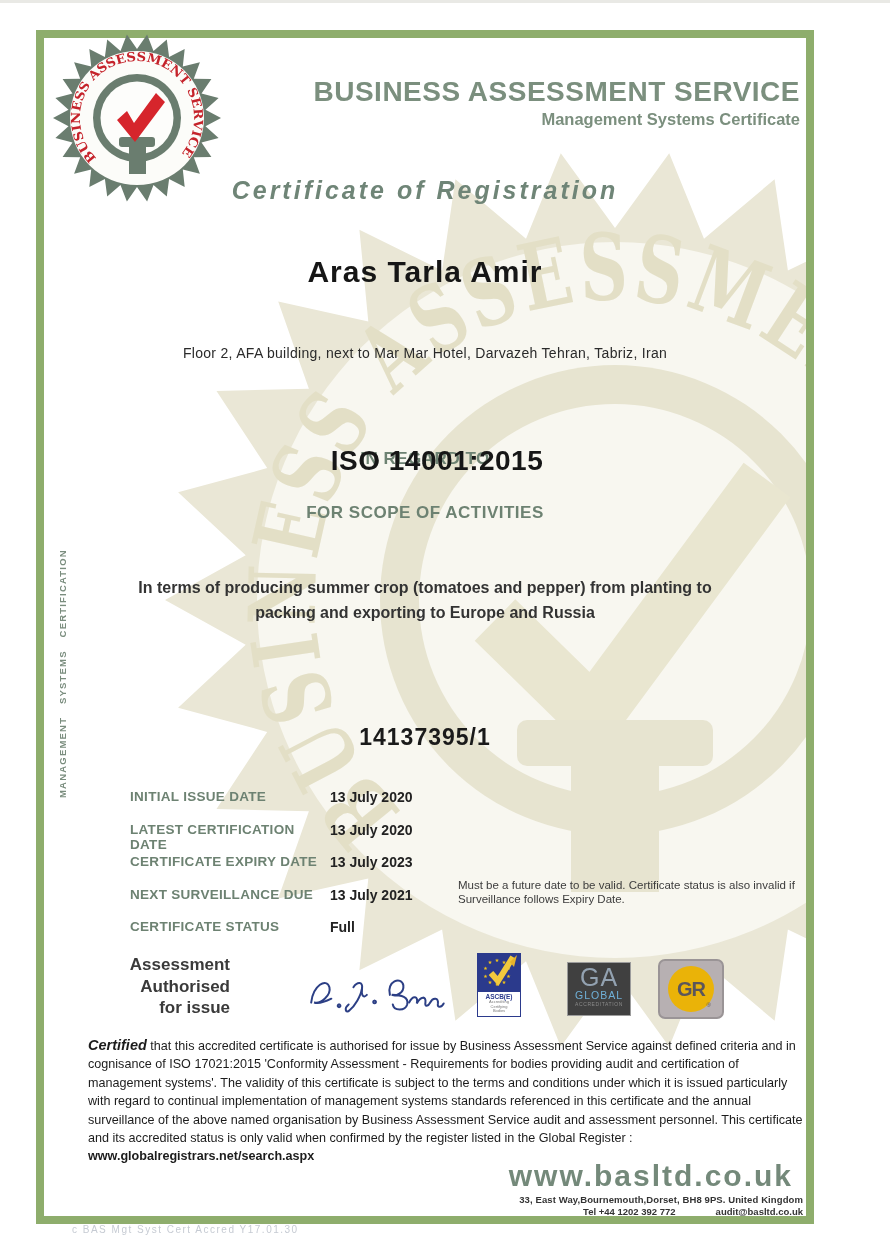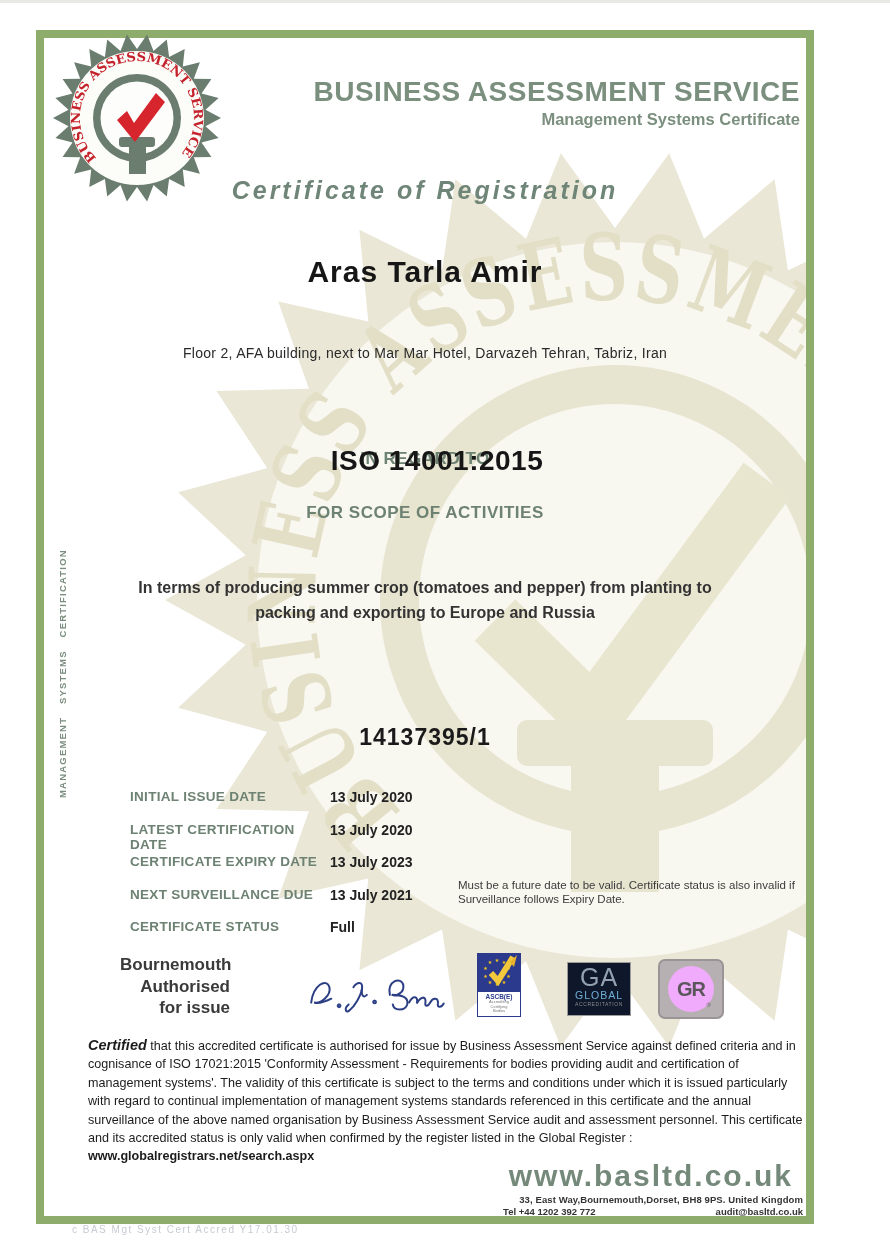--- a/index.html
+++ b/index.html
@@ -42,42 +42,42 @@
   .auth{position:absolute;left:120px;top:954px;width:110px;text-align:right;
     font-size:17px;font-weight:bold;color:#3a3a3a;line-height:21.5px;}
   .sig{position:absolute;left:298px;top:968px;}
   
   .ascb{position:absolute;left:477px;top:953px;width:44px;}
   .ascb-flag{height:38px;background:#2b3a8c;position:relative;}
   .ascb-label{border:1px solid #2b3a8c;background:#fff;text-align:center;padding:1px 0 2px;}
   .ascb-title{font-size:6.5px;font-weight:bold;color:#2b3a8c;line-height:7px;}
   .ascb-tiny{font-size:4px;color:#7a7a7a;line-height:4.6px;}
   .ga{position:absolute;left:567px;top:962px;width:62px;height:52px;border:1px solid #9c9c9c;
-    background:#0f172a;text-align:center;}
+    background:#404040;text-align:center;}
   .ga-letters{position:relative;font-size:25px;color:#93a2b1;line-height:26px;margin-top:1px;font-weight:400;letter-spacing:1px;}
   .ga-globe{position:absolute;left:12px;top:5px;width:17px;height:17px;border-radius:50%;
     background:#cfe4f1;z-index:-1;}
   .ga-global{font-size:10.5px;color:#6fb0d8;letter-spacing:1px;line-height:11px;}
   .ga-accr{font-size:5px;color:#8a8a8a;letter-spacing:.6px;line-height:7px;}
   .gr{position:absolute;left:658px;top:959px;width:62px;height:56px;background:#b7b0b2;
     border:2px solid #9a9496;border-radius:7px;display:flex;align-items:center;justify-content:center;}
-  .gr-circle{width:46px;height:46px;border-radius:50%;background:#f0abfc;display:flex;
+  .gr-circle{width:46px;height:46px;border-radius:50%;background:#eab308;display:flex;
     align-items:center;justify-content:center;position:relative;}
   .gr-letters{font-size:20px;font-weight:900;color:#5b565b;letter-spacing:-1px;}
   .gr-reg{position:absolute;right:3px;bottom:4px;font-size:6px;color:#5b565b;}
   
   .certified{position:absolute;left:88px;top:1036px;width:716px;font-size:12.6px;
     color:#1c1c1c;line-height:18.4px;}
   .certified .lead{font-weight:bold;font-style:italic;font-size:14.5px;}
   .certified b{font-weight:bold;}
   
   .footer{position:absolute;right:87px;top:1160px;text-align:right;}
   .f-web{font-size:30px;font-weight:bold;color:#74897a;letter-spacing:2px;line-height:32px;margin-right:10px;}
   .f-line1{font-size:9.5px;font-weight:bold;color:#333;margin-top:2px;letter-spacing:.1px;}
-  .f-line2{font-size:9.5px;font-weight:bold;color:#333;display:flex;justify-content:flex-end;gap:120px;margin-top:1px;}
+  .f-line2{font-size:9.5px;font-weight:bold;color:#333;display:flex;justify-content:flex-end;gap:40px;margin-top:1px;}
   
   .vtext{position:absolute;left:57px;top:548px;height:250px;writing-mode:vertical-rl;
     transform:rotate(180deg);font-size:9.5px;font-weight:bold;color:#7a8d7e;
     letter-spacing:1.2px;word-spacing:9px;white-space:nowrap;}
   .footnote{position:absolute;left:72px;top:1224px;font-size:10px;color:#c6cbd3;letter-spacing:1.5px;z-index:4;}
 </style>
 </head>
 <body>
 
 <div class="scan-top"></div>
@@ -148,21 +148,21 @@
       <div class="dvalue">13 July 2021</div>
     </div>
     <div class="drow">
       <div class="dlabel">CERTIFICATE STATUS</div>
       <div class="dvalue">Full</div>
     </div>
   </div>
   <div class="note">Must be a future date to be valid. Certificate status is also invalid if Surveillance follows Expiry Date.</div>
 
   <div class="auth">
-    <div>Bournemouth</div>
+    <div>Assessment</div>
     <div>Authorised</div>
     <div>for issue</div>
   </div>
 
   <svg class="sig" width="155" height="48" viewBox="0 0 150 50">
     <g fill="none" stroke="#2c3f85" stroke-width="2.1" stroke-linecap="round">
       <path d="M8,36 C10,18 24,10 27,20 C29,28 18,38 11,36 C17,38 25,34 29,32"></path>
       <path d="M37,38 a1.4,1.4 0 1 0 .1,0"></path>
       <path d="M52,20 C56,14 62,14 61,21 C60,29 53,40 48,44 C44,48 42,42 47,38"></path>
       <path d="M61,21 C60,28 62,32 66,28"></path>

